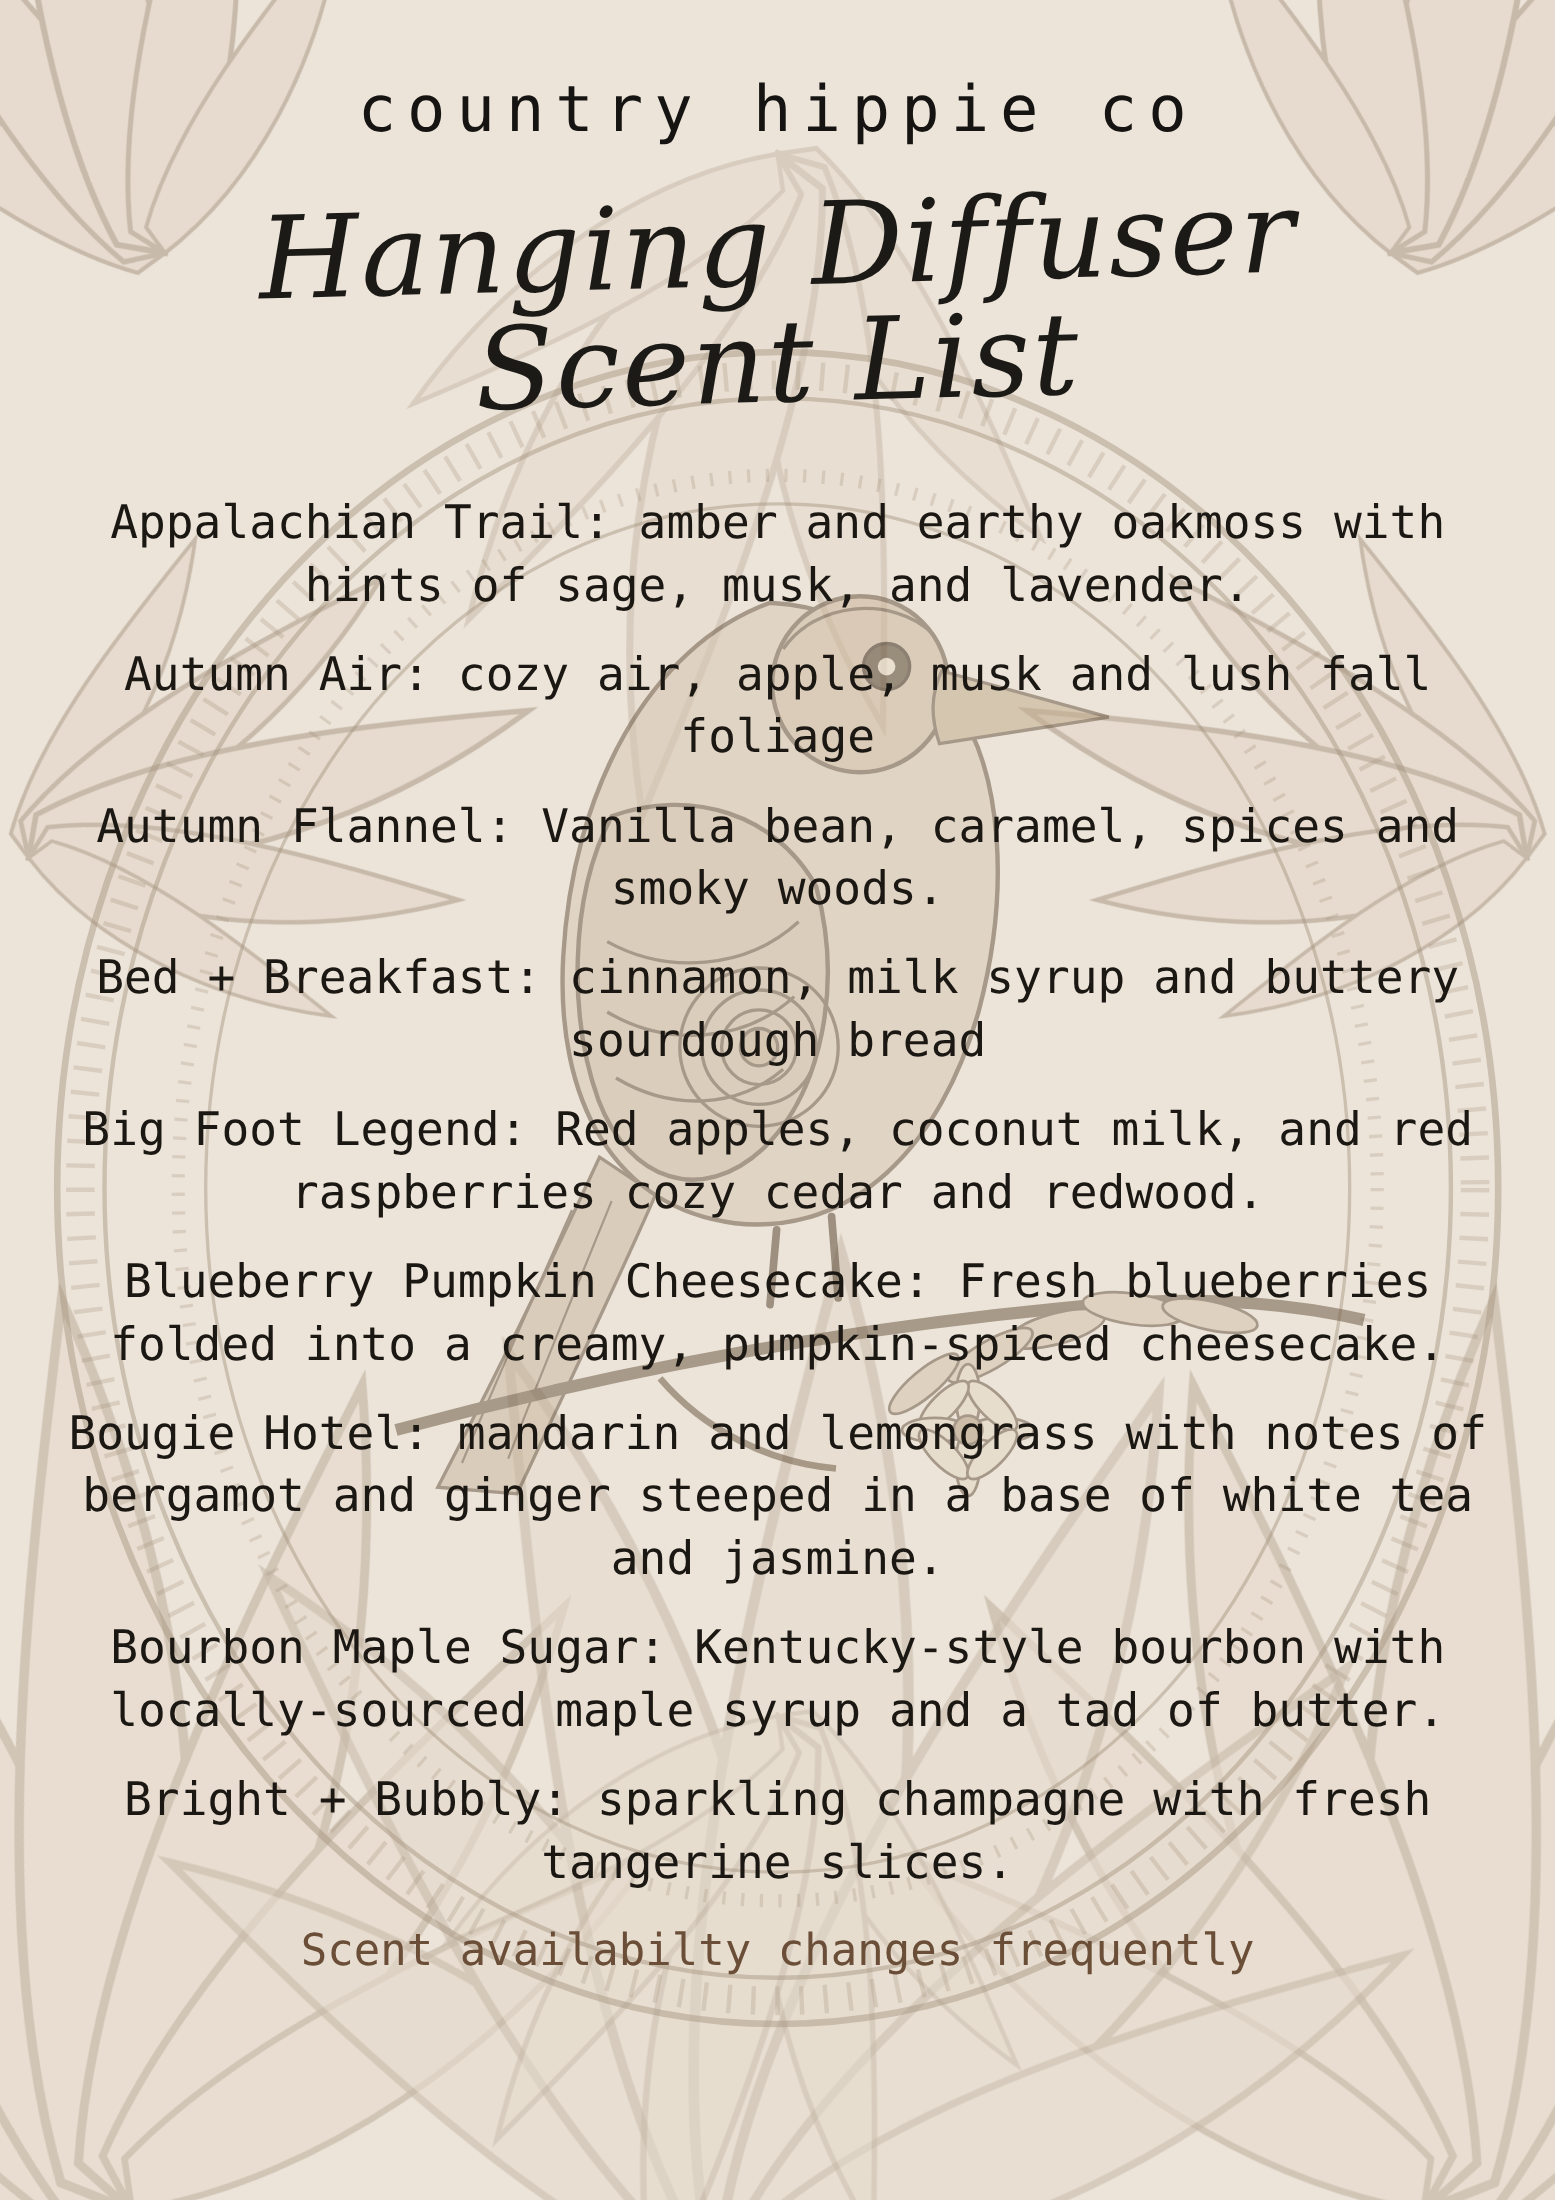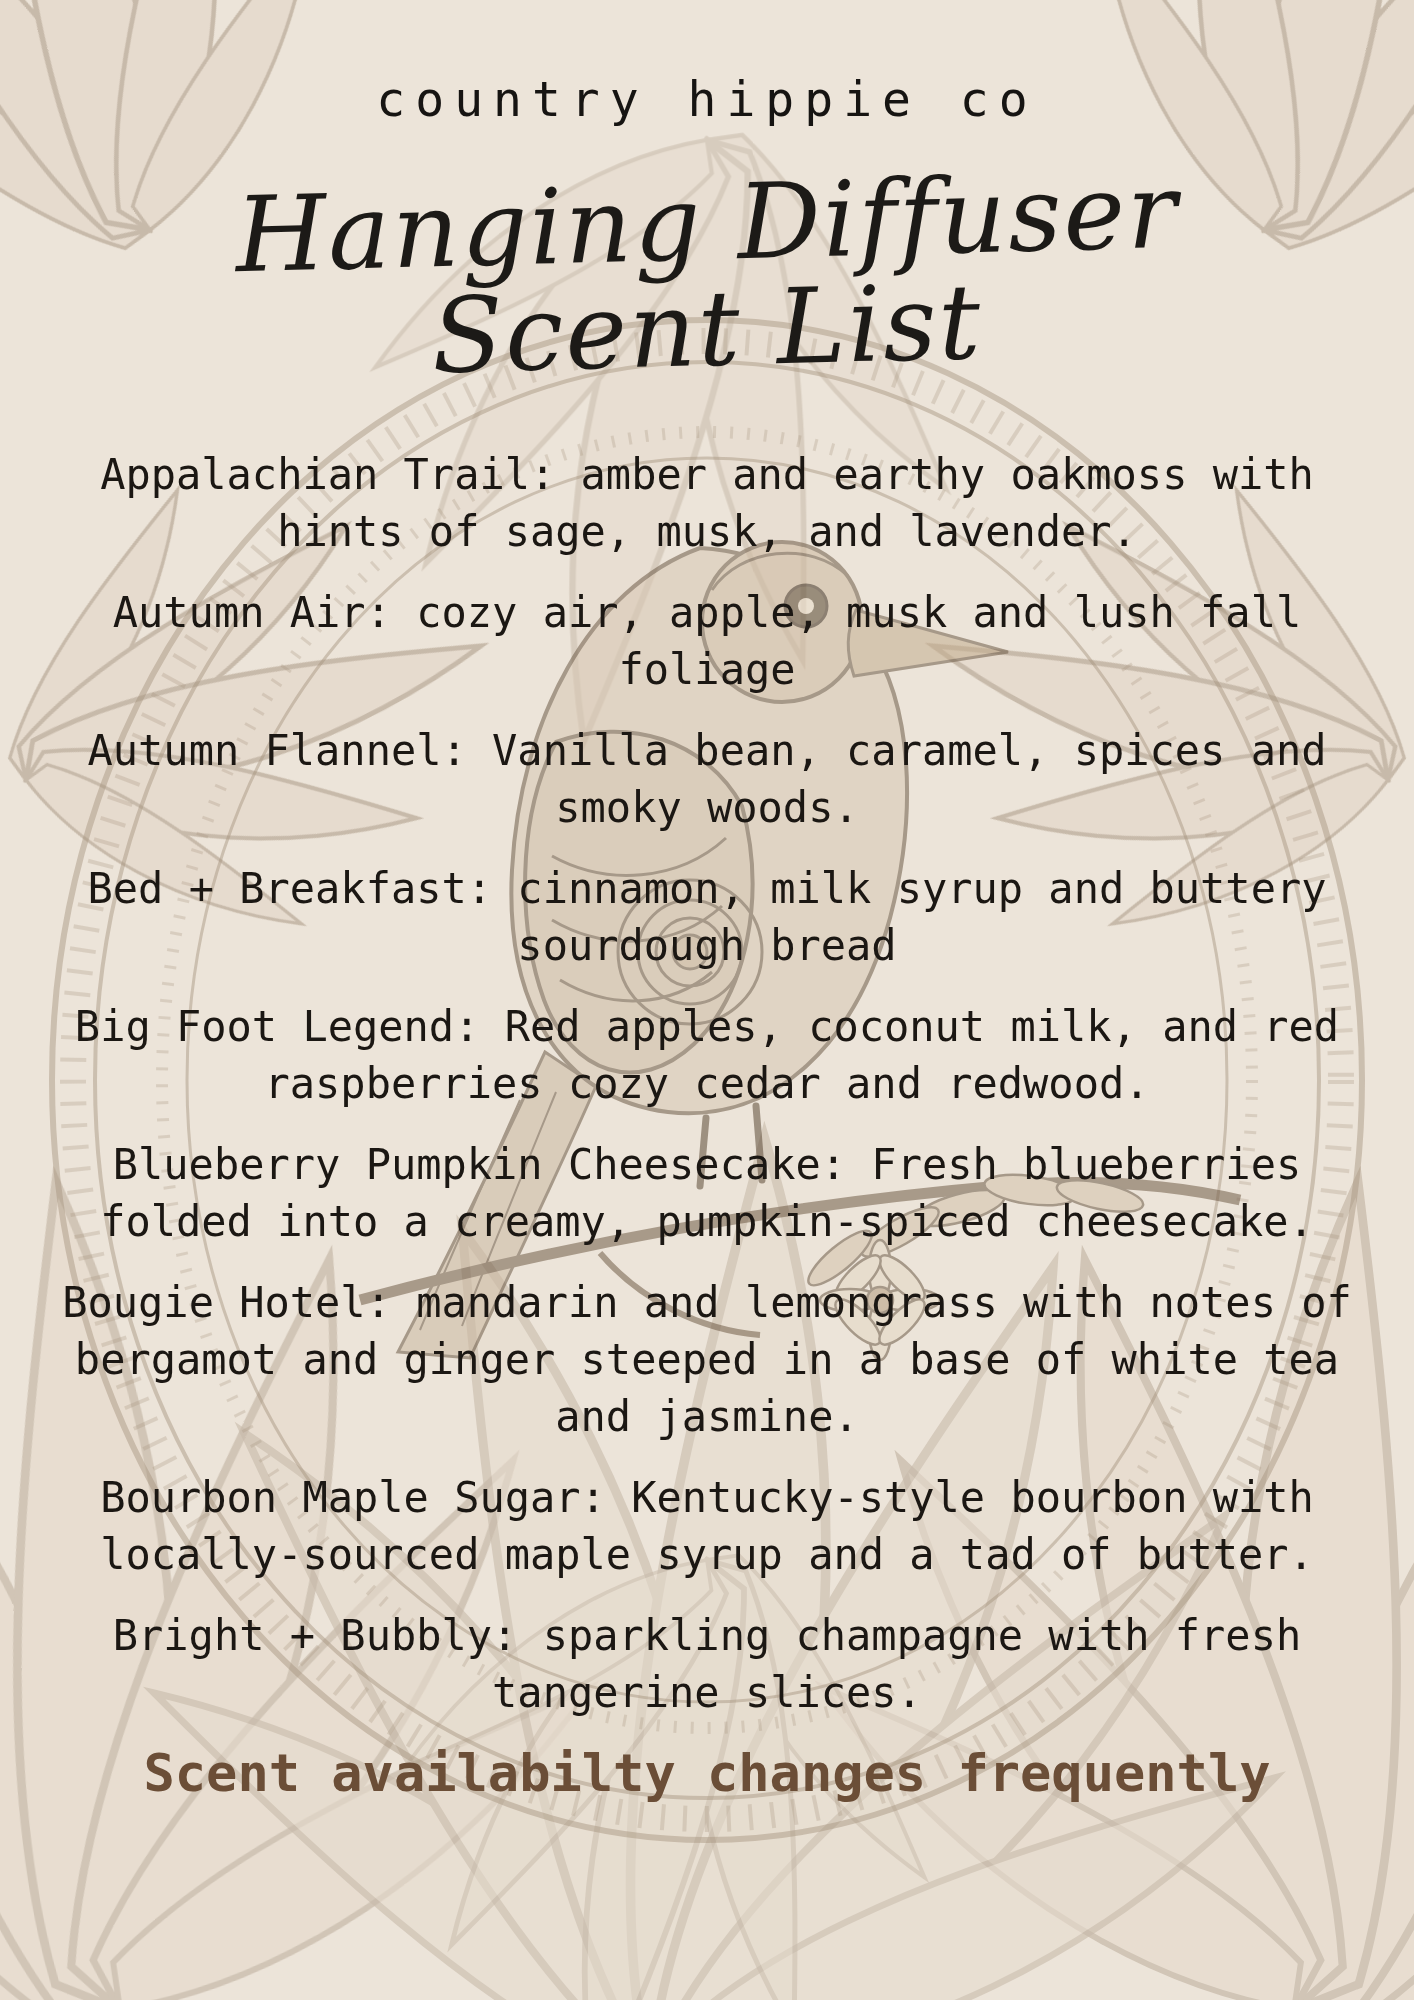--- a/index.html
+++ b/index.html
@@ -15,21 +15,21 @@
   .content{
     position:relative;z-index:2;
     width:1330px;margin:0 auto;
     padding-top:64px;
     text-align:center;
   }
   .brand{
     margin:0;
     font-family:"DejaVu Sans Mono","Liberation Mono",monospace;
     font-weight:400;
-    font-size:48px;line-height:70px;
+    font-size:58px;line-height:70px;
     letter-spacing:10px;
     color:#161412;
     white-space:nowrap;
   }
   .script-title{
     margin-top:36px;
     font-family:"DejaVu Serif","Liberation Serif",serif;
     font-style:italic;
     font-weight:400;
     color:#1c1a17;
@@ -44,22 +44,22 @@
   .scent{
     margin:0 0 24px 0;
     font-weight:400;
     font-size:42px;
     line-height:57px;
     color:#1b1713;
   }
   .scent.gap-before{margin-top:23px;}
   .availability{
     margin:14px 0 0 0;
-    font-weight:700;
-    font-size:52px;
+    font-weight:400;
+    font-size:40px;
     line-height:56px;
     color:#6b4e37;
     white-space:nowrap;
   }
 </style>
 </head>
 <body>
 
 <div class="page">
 

